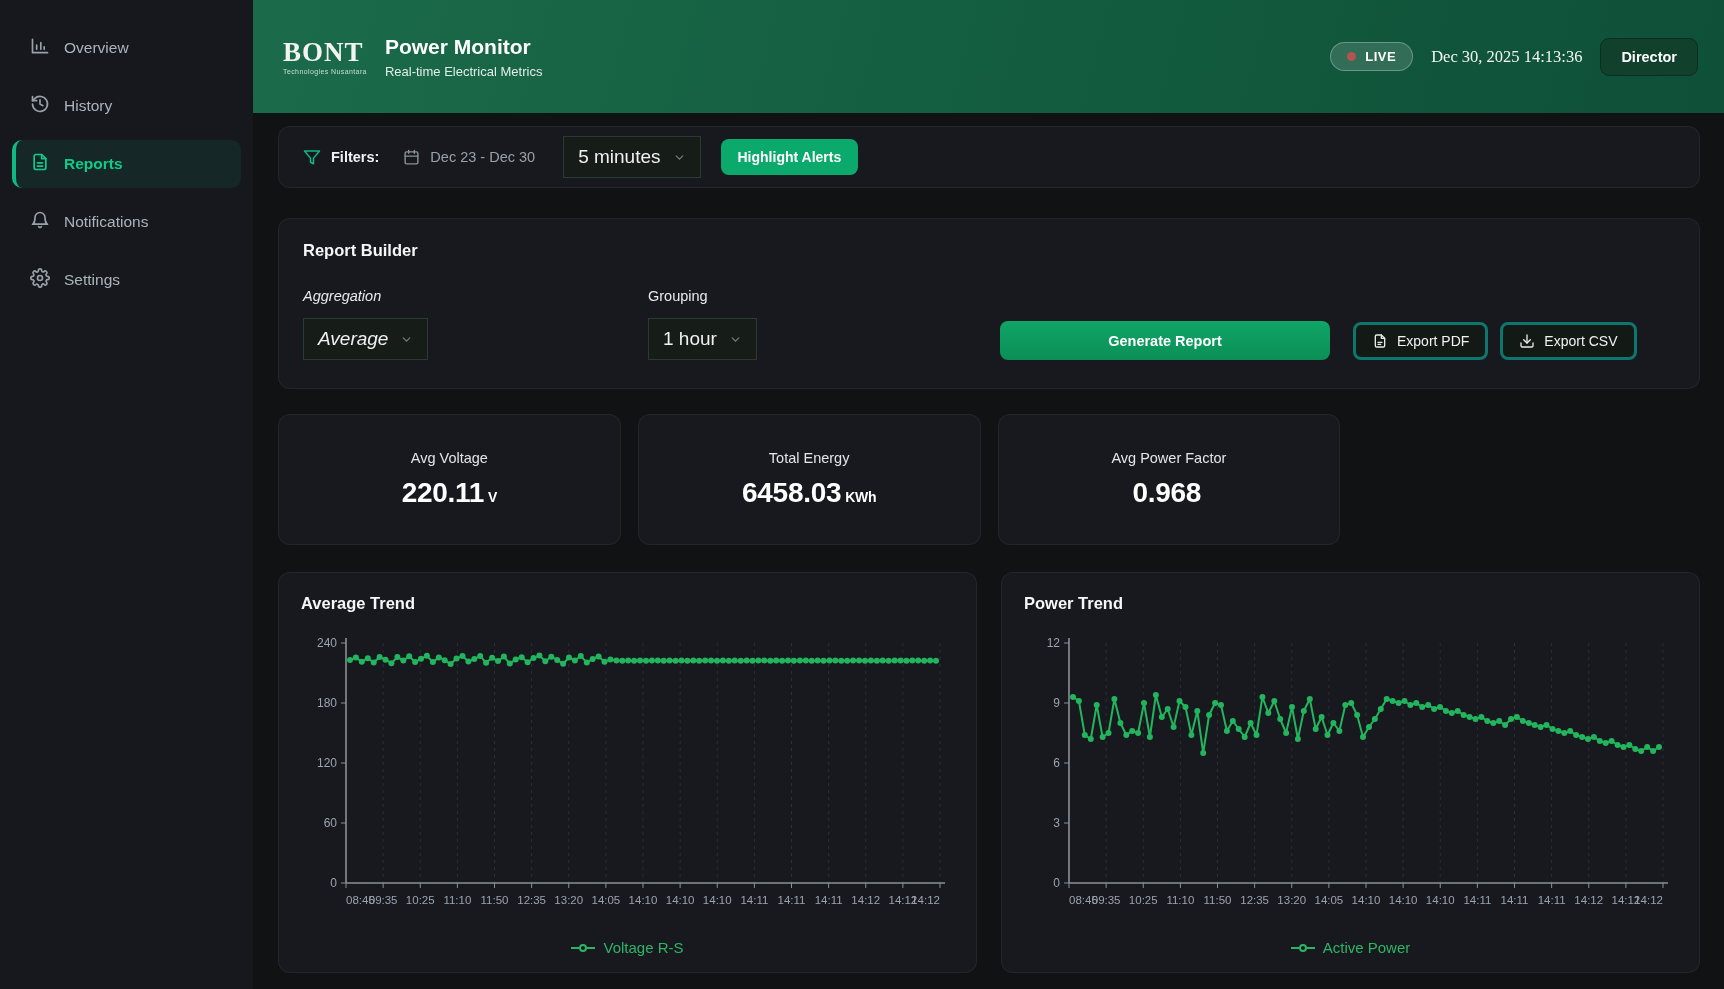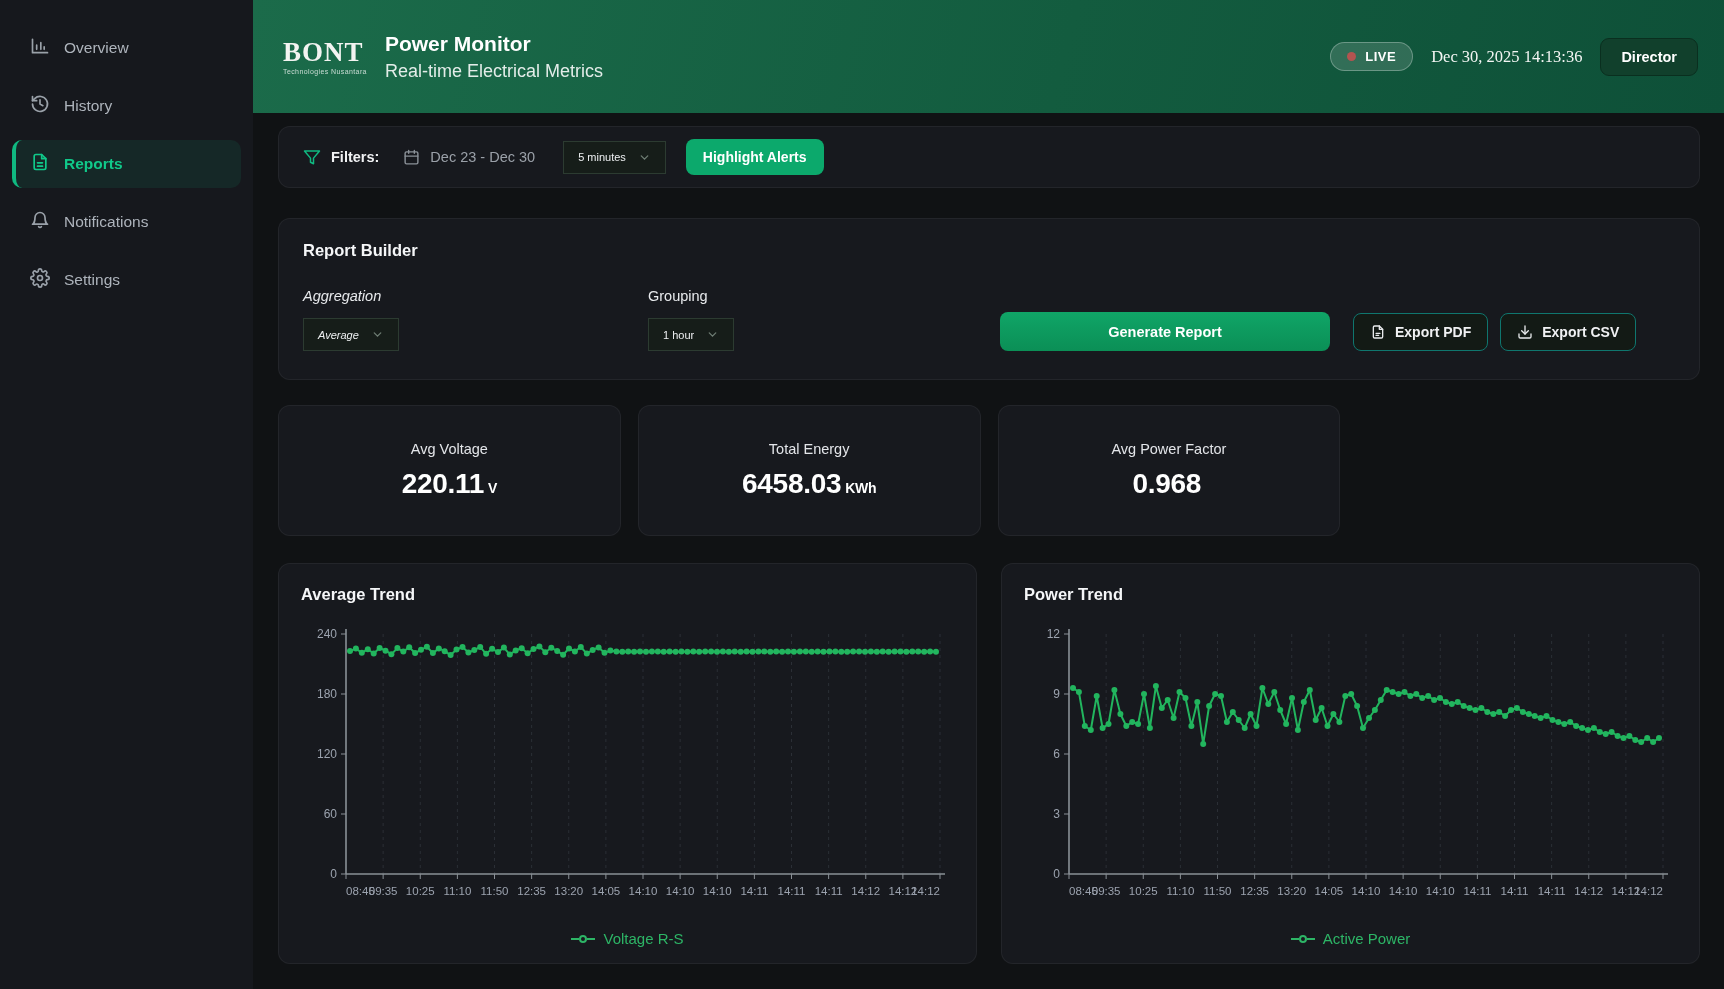--- a/index.html
+++ b/index.html
@@ -19,21 +19,21 @@
 
   
   .main { flex:1; display:flex; flex-direction:column; }
 
   .header { height:113px; flex:none; display:flex; align-items:center; padding:0 26px 0 30px;
             background:linear-gradient(105deg,#1b6b4a 0%,#135c3f 55%,#0e5038 100%); }
   .logo { margin-right:18px; text-align:left; }
   .logo-title { font-family:"Liberation Serif", serif; font-weight:bold; font-size:27px; color:#f3f4f1; letter-spacing:1px; line-height:1; }
   .logo-sub { font-size:7px; color:rgba(255,255,255,0.75); letter-spacing:0.4px; margin-top:2px; }
   .head-titles .h-title { font-size:21px; font-weight:bold; color:#ffffff; }
-  .head-titles .h-sub { font-size:18px; color:rgba(255,255,255,0.88); margin-top:5px;text-align:right; }
+  .head-titles .h-sub { font-size:13px; color:rgba(255,255,255,0.88); margin-top:5px;text-align:right; }
   .head-right { margin-left:auto; display:flex; align-items:center; gap:18px; }
   .live-pill { display:flex; align-items:center; gap:9px; background:rgba(255,255,255,0.14);
                border:1px solid rgba(255,255,255,0.28); border-radius:999px; padding:6px 16px; }
   .live-dot { width:9px; height:9px; border-radius:50%; background:#b35450; }
   .live-text { color:#fff; font-weight:bold; font-size:13px; letter-spacing:0.5px; }
   .head-date { font-family:"Liberation Serif", serif; font-size:16.5px; color:#f4f6f4; }
   .role-btn { background:#11402c; border:1px solid #0a2f1f; color:#fff; font-weight:600; font-size:14.5px;
               padding:10px 20px; border-radius:9px; cursor:pointer; font-family:inherit; }
 
   .content { flex:1; padding:13px 24px 0 25px; }
@@ -41,40 +41,40 @@
   .card { background:#17191e; border:1px solid rgba(255,255,255,0.055); border-radius:12px; }
 
   
   .filters-bar { height:62px; display:flex; align-items:center; padding:0 24px; margin-bottom:30px; }
   .funnel-icon svg { width:18px; height:18px; stroke:#10b981; fill:none; stroke-width:2; stroke-linejoin:round; display:block; }
   .filters-label { color:#f1f2f4; font-weight:bold; font-size:14.5px; margin-left:10px; }
   .cal-icon svg { width:17px; height:17px; stroke:#8b9198; fill:none; stroke-width:2; stroke-linecap:round; display:block; }
   .cal-icon { margin-left:24px; }
   .date-range { color:#9aa0a8; font-size:14.5px; margin-left:10px; }
   .select-box { display:flex; align-items:center; gap:12px; background:#161d19; border:1px solid #2c3b31;
-                border-radius:0; padding:9px 14px; color:#eef0f2; font-size:11px; cursor:pointer; }
+                border-radius:0; padding:9px 14px; color:#eef0f2; font-size:19px; cursor:pointer; }
   .select-box .chev svg { width:13px; height:13px; stroke:#6e7d73; fill:none; stroke-width:2.4; stroke-linecap:round; display:block; }
   .filters-bar .select-box { margin-left:28px; }
   .btn-green { background:#0ca96c; color:#fff; font-weight:bold; font-size:14px; border:none; border-radius:8px;
                padding:10px 17px; cursor:pointer; font-family:inherit; }
   .filters-bar .btn-green { margin-left:20px; }
 
   
   .report-builder { padding:22px 24px 28px; margin-bottom:25px; }
   .rb-title { color:#f5f6f8; font-weight:bold; font-size:16.5px; margin-bottom:28px; }
   .rb-row { display:flex; align-items:flex-end; }
   .rb-field { display:flex; flex-direction:column; }
   .rb-field .f-label { color:#e8eaed; font-size:14.5px; margin-bottom:14px; }
   .rb-field .select-box { width:max-content; }
   .rb-agg { width:345px;font-style:italic; }
   .rb-grp { width:352px; }
   .btn-generate { width:330px; height:39px; background:linear-gradient(180deg,#10a567,#0b8f56); color:#fff;
                   font-weight:bold; font-size:14.5px; border:none; border-radius:8px; cursor:pointer; font-family:inherit; }
-  .btn-export { display:flex; align-items:center; gap:9px; background:#131a15; border:1px solid #0f766e;
-                border-radius:8px; height:38px; padding:0 16px; color:#f0f1f3; font-size:14px; font-weight:700;
+  .btn-export { display:flex; align-items:center; gap:9px; background:#131a15; border:3px solid #0f766e;
+                border-radius:8px; height:38px; padding:0 16px; color:#f0f1f3; font-size:14px; font-weight:400;
                 cursor:pointer; font-family:inherit; }
   .btn-export svg { width:16px; height:16px; stroke:#e8eaec; fill:none; stroke-width:2; stroke-linecap:round; stroke-linejoin:round; }
   .btn-export.pdf { margin-left:23px; }
   .btn-export.csv { margin-left:12px;padding-left:16px; }
 
   
   .metrics-grid { display:grid; grid-template-columns:repeat(4,1fr); gap:17px; margin-bottom:27px; }
   .metric-card { height:131px; display:flex; flex-direction:column; align-items:center; justify-content:center; gap:11px; }
   .metric-label { color:#e3e5e9; font-size:14.5px; }
   .metric-value { color:#ffffff; font-size:28px; font-weight:bold; letter-spacing:-0.3px; }

